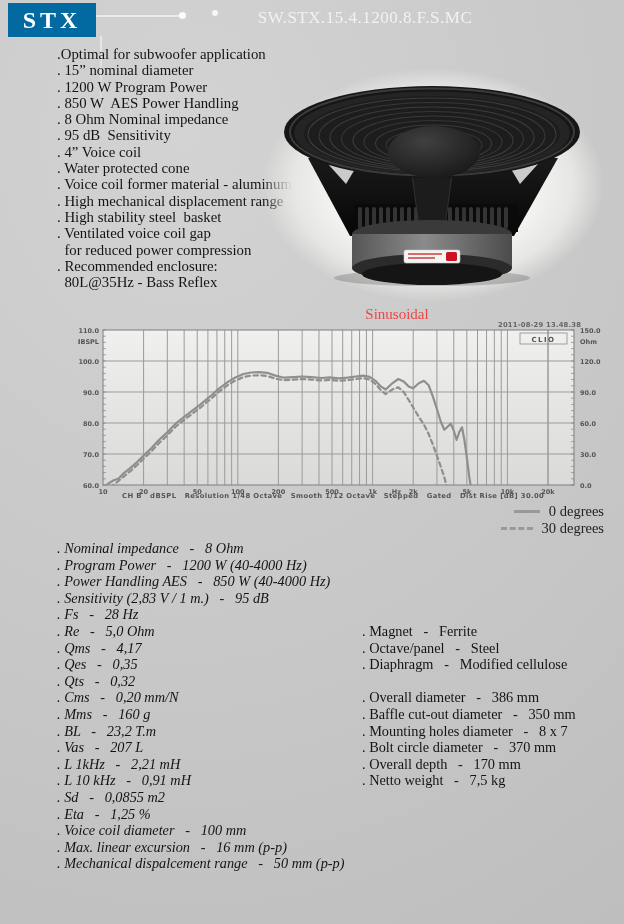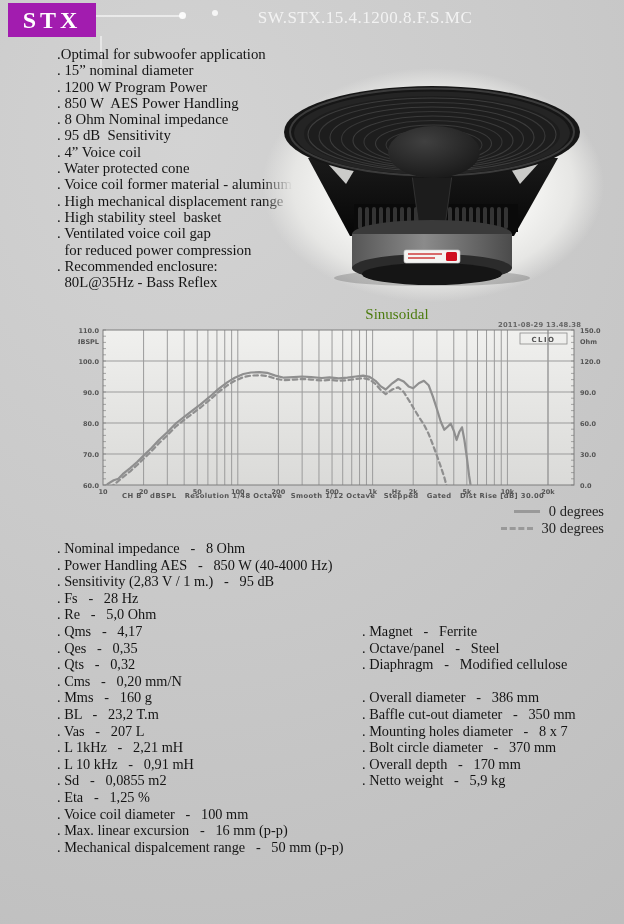--- a/index.html
+++ b/index.html
@@ -3,55 +3,55 @@
 <meta charset="utf-8">
 <style>
   html,body{margin:0;padding:0;}
   body{
     width:624px;height:924px;position:relative;overflow:hidden;
     background:radial-gradient(140% 110% at 30% 15%, #d3d3d3 0%, #c9c9c9 45%, #bcbcbc 100%);
     font-family:"Liberation Serif", serif;color:#141414;
   }
   
   .logo{
-    position:absolute;left:8px;top:3px;width:88px;height:34px;background:#a21caf;
+    position:absolute;left:8px;top:3px;width:88px;height:34px;background:#0369a1;
     display:flex;align-items:center;justify-content:center;
     color:#fff;font-family:"Liberation Serif",serif;font-size:24px;letter-spacing:4px;font-weight:bold;
   }
   .doc-title{
     position:absolute;left:106px;right:0;top:8px;text-align:center;
     color:#f2f2f2;font-size:17px;letter-spacing:.5px;
   }
   .deco-hline{position:absolute;left:96px;top:15px;width:86px;height:2px;background:rgba(255,255,255,.55);}
   .deco-vline{position:absolute;left:100px;top:36px;width:2px;height:96px;background:linear-gradient(180deg,rgba(255,255,255,.5),rgba(255,255,255,0));}
   .deco-dot1{position:absolute;left:179px;top:12px;width:7px;height:7px;border-radius:50%;background:rgba(255,255,255,.9);}
   .deco-dot2{position:absolute;left:212px;top:10px;width:6px;height:6px;border-radius:50%;background:rgba(255,255,255,.8);}
   
   #features{position:absolute;left:57px;top:46px;font-family:Liberation Serif, serif;}
   .feature-line{height:16.3px;font-size:14.8px;white-space:pre;}
   
   .photo{
     position:absolute;left:262px;top:68px;width:342px;height:234px;
     background:radial-gradient(closest-side, #f6f6f4 55%, #e6e6e4 82%, rgba(230,230,228,0) 100%);
   }
   
-  .chart-title{position:absolute;left:297px;top:306px;width:200px;text-align:center;font-size:15px;color:#4d7c0f;}
+  .chart-title{position:absolute;left:297px;top:306px;width:200px;text-align:center;font-size:15px;color:#ef4444;}
   .chart-timestamp{position:absolute;left:498px;top:321px;font-family:"DejaVu Sans",sans-serif;font-size:6.8px;font-weight:bold;color:#666;letter-spacing:.2px;}
   .chart{position:absolute;left:78px;top:326px;width:534px;height:182px;}
   .chart .status{position:absolute;left:44px;top:166px;font-family:"DejaVu Sans",sans-serif;font-size:6.8px;font-weight:bold;color:#555;letter-spacing:.4px;white-space:pre;}
   .ax{font-family:"DejaVu Sans",sans-serif;font-size:6.5px;font-weight:bold;fill:#555;}
   .clio{font-family:"DejaVu Sans",sans-serif;font-size:7px;font-weight:bold;fill:#555;letter-spacing:1.5px;}
   
   #legend{position:absolute;left:452px;top:503px;width:152px;}
   .lg-row{display:flex;justify-content:flex-end;align-items:center;gap:9px;height:17px;}
   .lg-sample{border-top:3px solid #999;width:26px;height:0;}
   .lg-sample.dashed{border-top-style:dashed;width:32px;}
   .lg-label{font-size:14.5px;color:#222;}
   
-  #specs-left{position:absolute;left:57px;top:540px;}
+  #specs-left{position:absolute;left:57px;top:540px;font-style:italic;}
   #specs-right{position:absolute;left:362px;top:623px;}
   .spec-line{height:16.6px;font-size:14.3px;white-space:pre;}
 </style>
 </head>
 <body>
 
 <div class="logo">
   <span>STX</span>
 </div>
 <div class="doc-title">SW.STX.15.4.1200.8.F.S.MC</div>
@@ -290,20 +290,21 @@
       <span class="lg-label">0 degrees</span>
     </div>
     <div class="lg-row">
       <span class="lg-sample dashed"></span>
       <span class="lg-label">30 degrees</span>
     </div>
   </div>
 
 <div id="specs-left">
     <div class="spec-line">. Nominal impedance   -   8 Ohm</div>
+    <div class="spec-line">. Program Power   -   1200 W (40-4000 Hz)</div>
     <div class="spec-line">. Power Handling AES   -   850 W (40-4000 Hz)</div>
     <div class="spec-line">. Sensitivity (2,83 V / 1 m.)   -   95 dB</div>
     <div class="spec-line">. Fs   -   28 Hz</div>
     <div class="spec-line">. Re   -   5,0 Ohm</div>
     <div class="spec-line">. Qms   -   4,17</div>
     <div class="spec-line">. Qes   -   0,35</div>
     <div class="spec-line">. Qts   -   0,32</div>
     <div class="spec-line">. Cms   -   0,20 mm/N</div>
     <div class="spec-line">. Mms   -   160 g</div>
     <div class="spec-line">. BL   -   23,2 T.m</div>
@@ -319,14 +320,14 @@
 <div id="specs-right">
     <div class="spec-line">. Magnet   -   Ferrite</div>
     <div class="spec-line">. Octave/panel   -   Steel</div>
     <div class="spec-line">. Diaphragm   -   Modified cellulose</div>
     <div class="spec-line"></div>
     <div class="spec-line">. Overall diameter   -   386 mm</div>
     <div class="spec-line">. Baffle cut-out diameter   -   350 mm</div>
     <div class="spec-line">. Mounting holes diameter   -   8 x 7</div>
     <div class="spec-line">. Bolt circle diameter   -   370 mm</div>
     <div class="spec-line">. Overall depth   -   170 mm</div>
-    <div class="spec-line">. Netto weight   -   5,9 kg</div>
+    <div class="spec-line">. Netto weight   -   7,5 kg</div>
   </div>
 
 </body></html>

